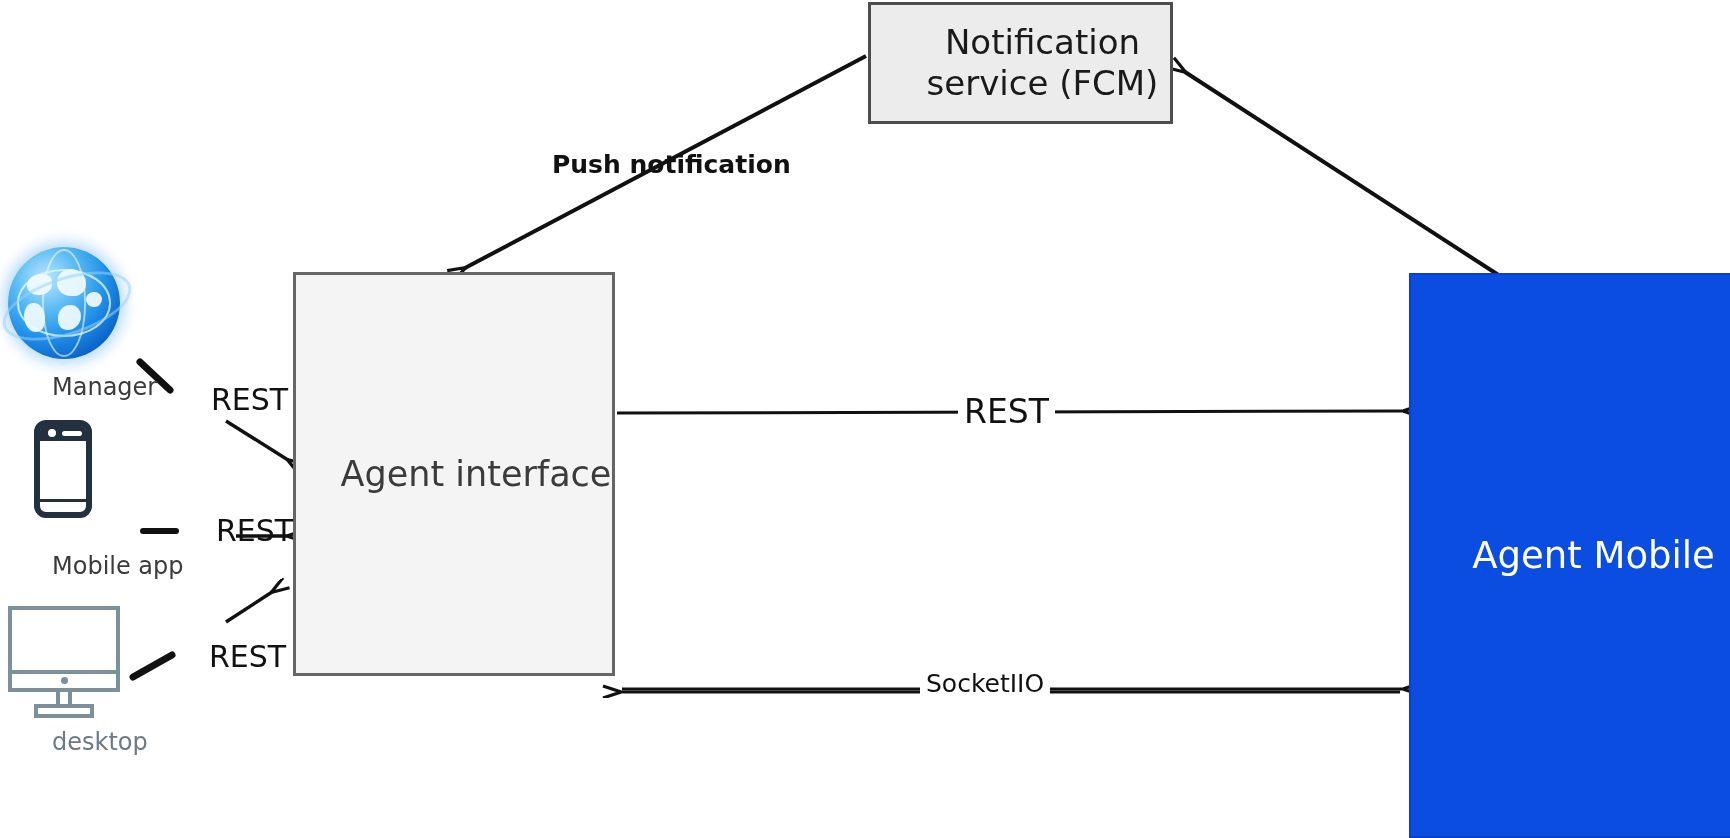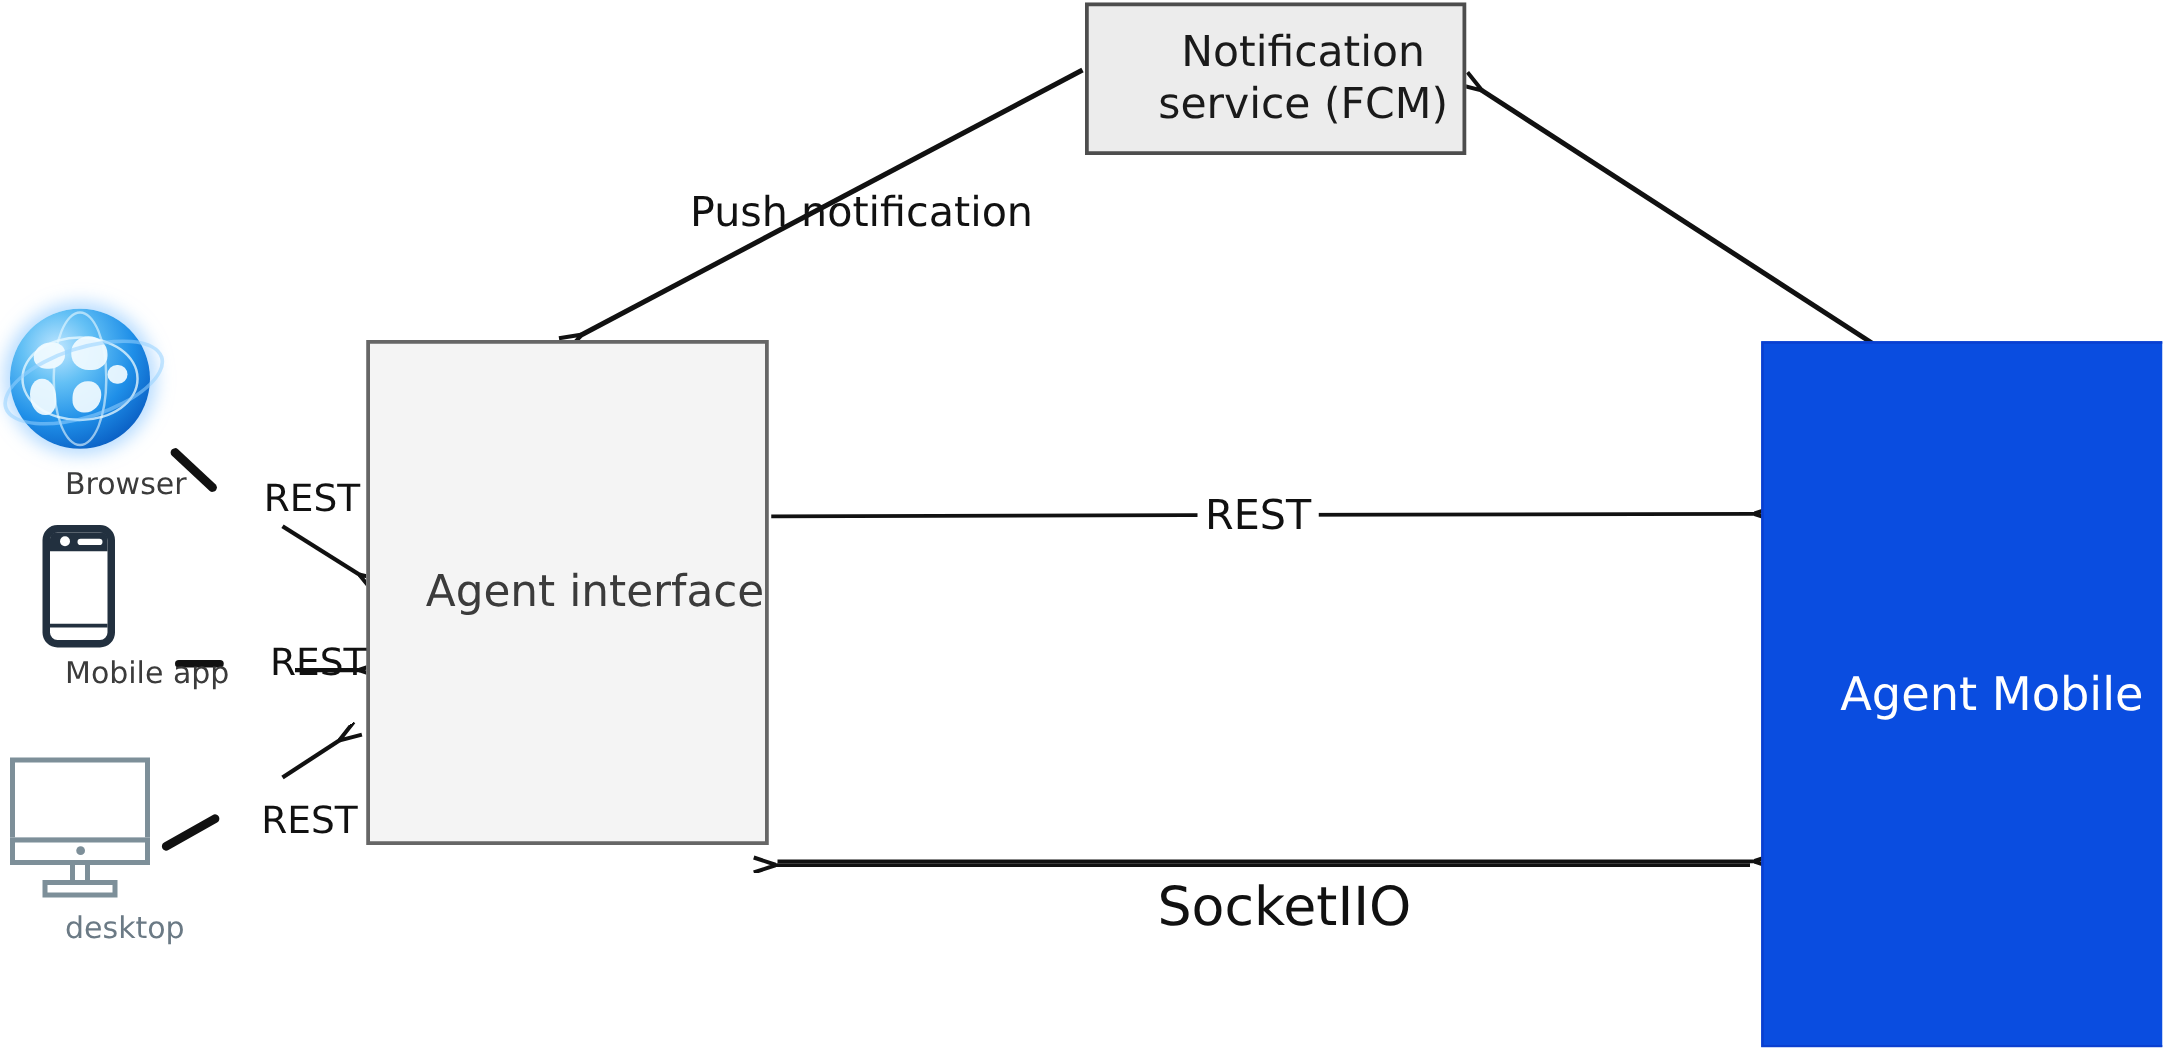--- a/index.html
+++ b/index.html
@@ -82,35 +82,35 @@
     font-size: 24px;
     color: #3b3b3b;
     margin-top: 6px;
     white-space: nowrap;
   }
   .endpoint-label.gray {
     color: #6b7a85;
     text-align: right;
   }
   #browser-endpoint { left: 8px; top: 247px; }
-  #mobile-endpoint  { left: 8px; top: 420px; }
+  #mobile-endpoint  { left: 8px; top: 420px; gap: 28px; }
   #desktop-endpoint { left: 8px; top: 606px; }
   
   .edge-label {
     position: absolute;
     font-size: 30px;
     color: #111111;
     white-space: nowrap;
   }
-  #label-push-notification { left: 508px; top: 150px; font-size: 33px; }
+  #label-push-notification { left: 508px; top: 150px; font-size: 25px; font-weight: bold; }
   #label-rest-browser { left: 167px; top: 382px; }
   #label-rest-mobile  { left: 172px; top: 513px; }
   #label-rest-desktop { left: 165px; top: 639px; }
   #label-rest-main { left: 958px; top: 392px; font-size: 33px; background:#fff; padding: 0 6px;}
-  #label-socketio  { left: 920px; top: 701px; font-size: 43px; background:#fff; padding: 0 6px;}
+  #label-socketio  { left: 920px; top: 669px; font-size: 25px; background:#fff; padding: 0 6px;}
   
   .globe {
     position: relative;
     width: 112px;
     height: 112px;
     border-radius: 50%;
     background:
       radial-gradient(circle at 34% 28%, #bfe6ff 0%, #63c0f5 26%, #1f8fe8 55%, #0a5fc4 80%, #063f92 100%);
     box-shadow: 0 0 14px 5px rgba(120,190,255,0.55);
     overflow: hidden;
@@ -299,21 +299,21 @@
     <div class="globe-wrap">
       <div class="globe">
         <span class="land land-a"></span>
         <span class="land land-b"></span>
         <span class="land land-c"></span>
         <span class="land land-d"></span>
         <span class="land land-e"></span>
       </div>
       <span class="globe-halo"></span>
     </div>
-    <span class="endpoint-label hand">Browser</span>
+    <span class="endpoint-label hand">Manager</span>
   </div>
 
   <div class="endpoint" id="mobile-endpoint">
     <div style="margin-left:26px;">
       <div class="phone">
         <span class="bar-top"></span>
         <span class="cam"></span>
         <span class="speaker"></span>
         <span class="bar-bottom"></span>
       </div>

